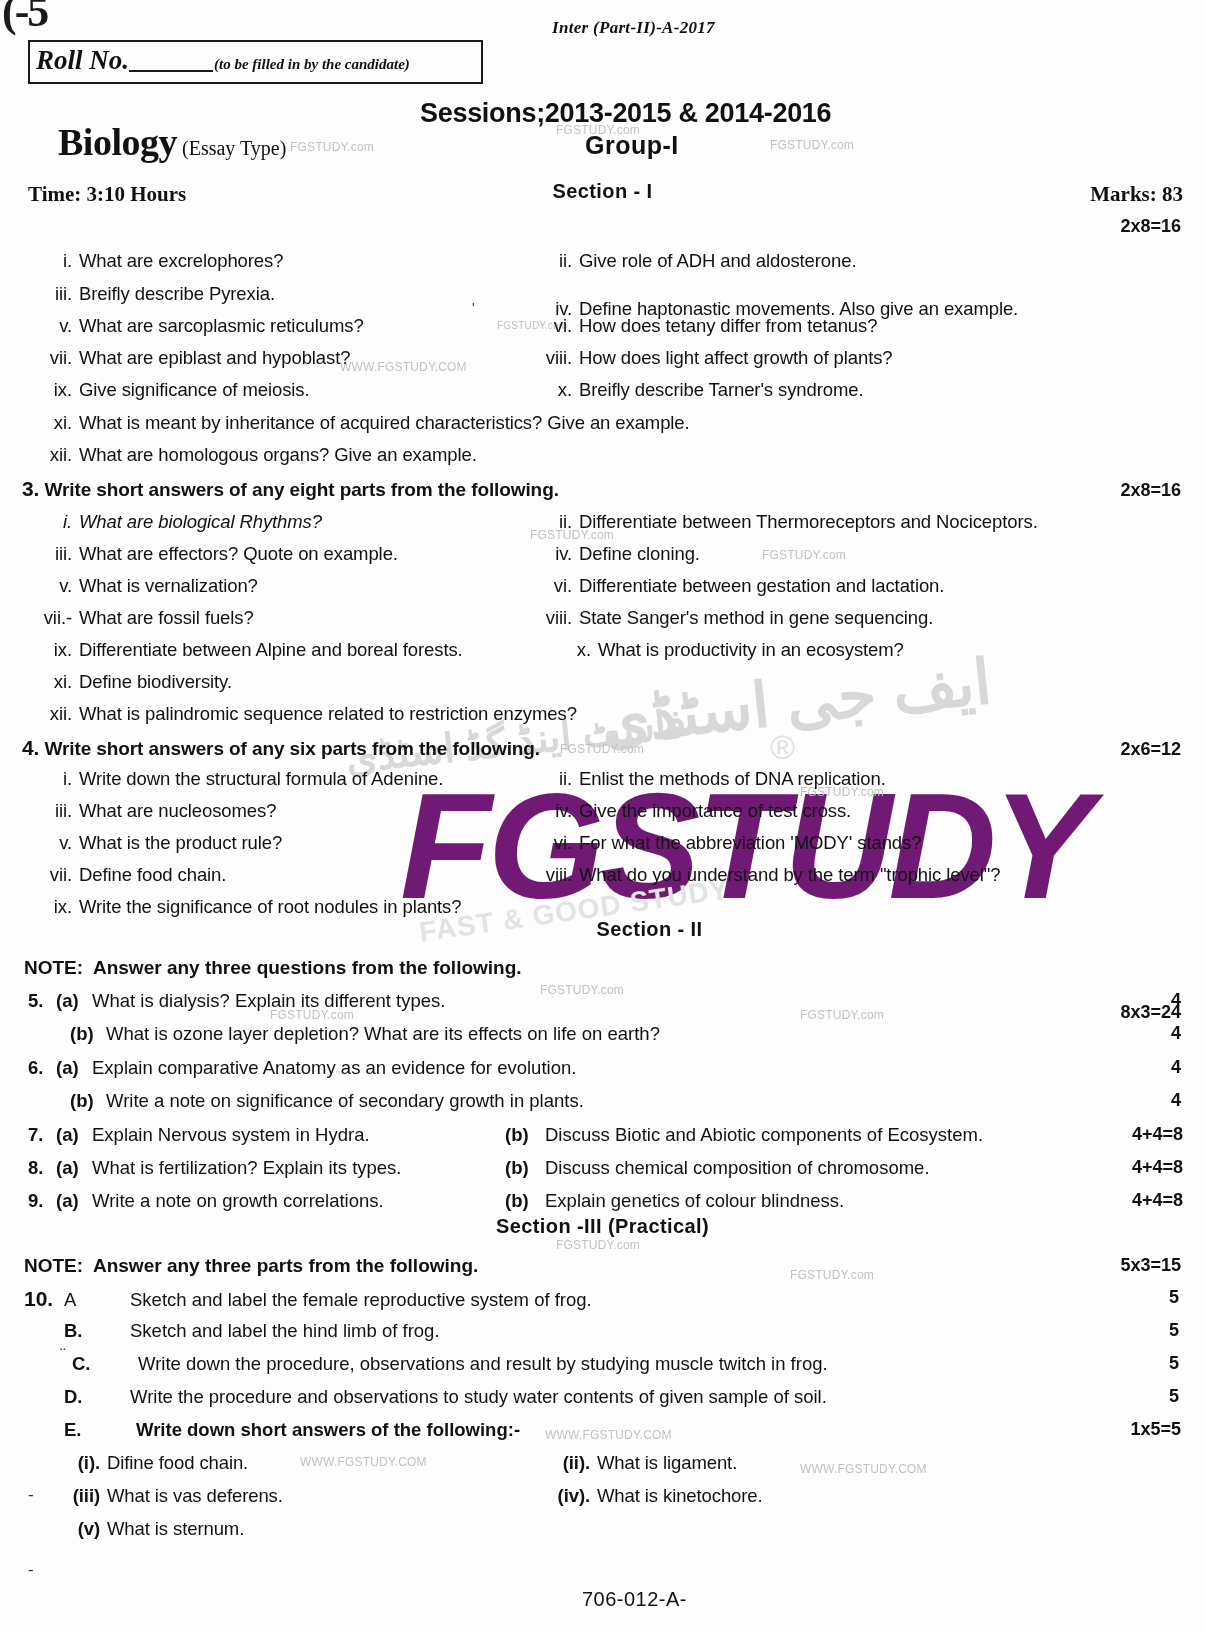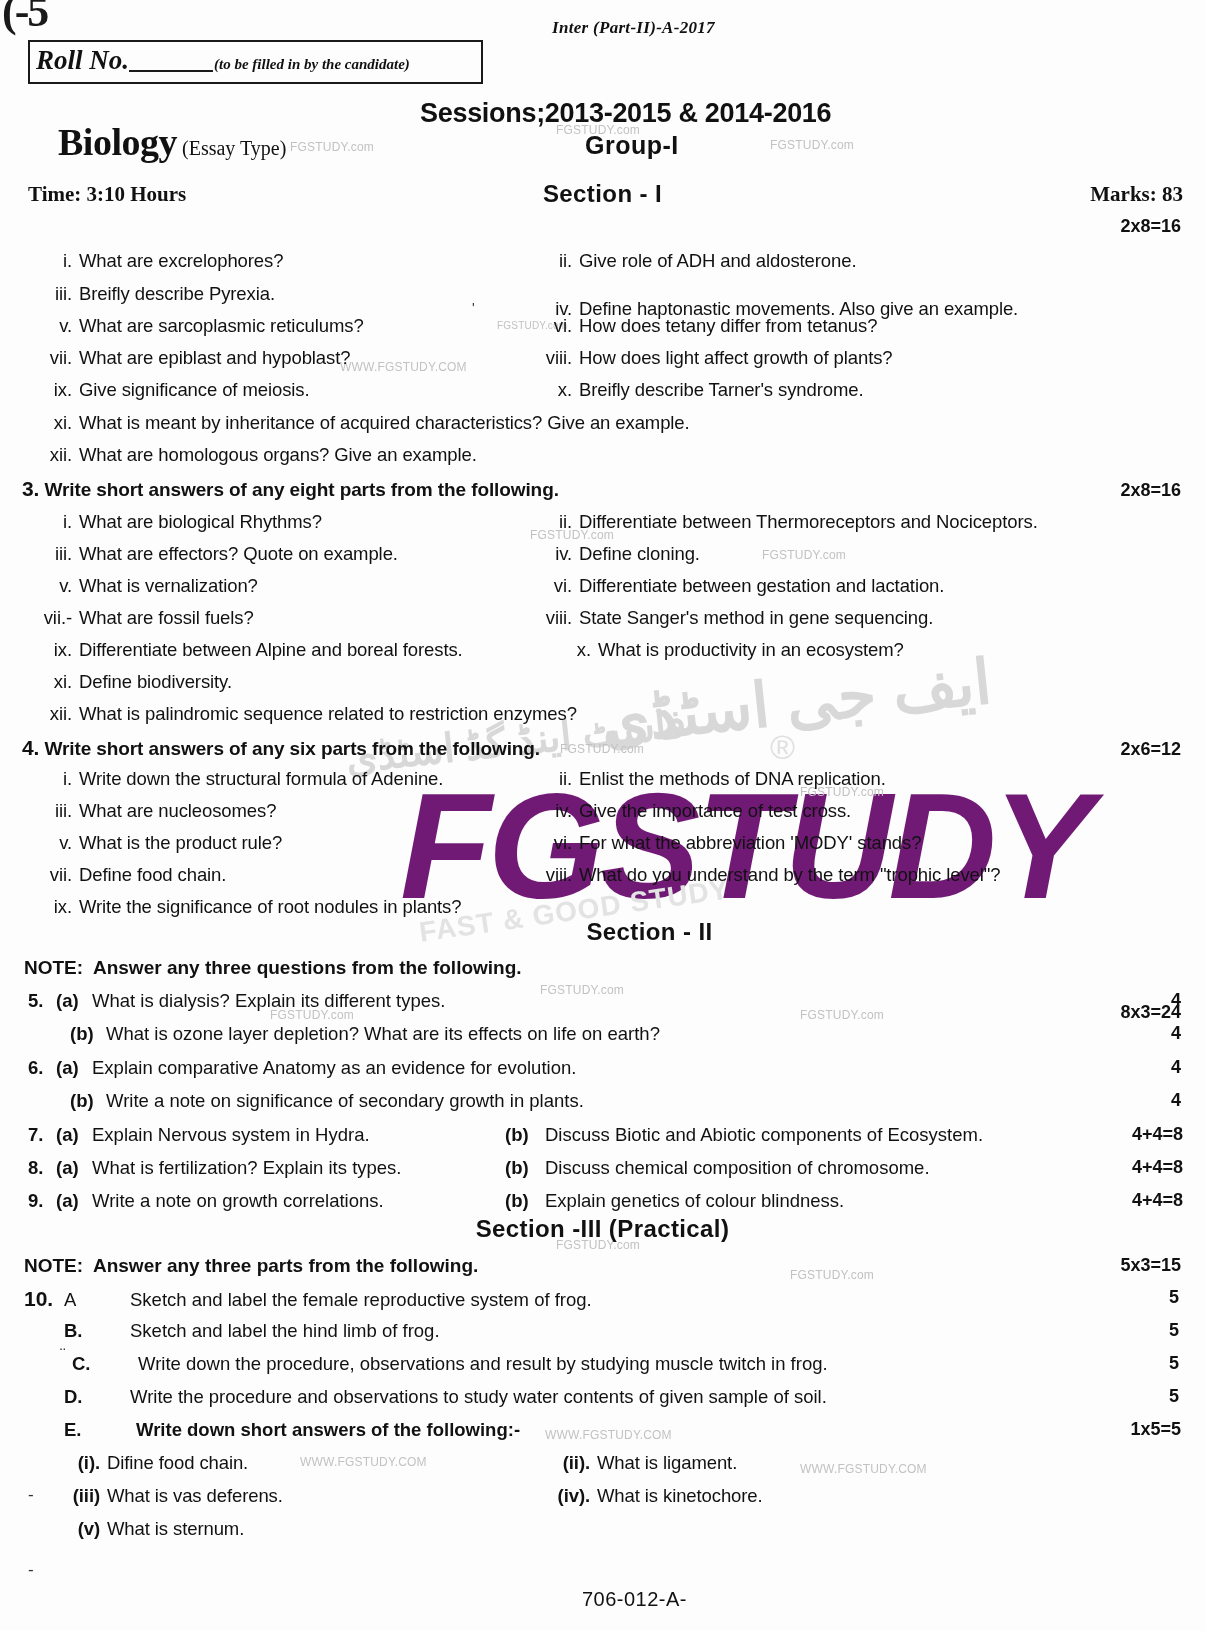--- a/index.html
+++ b/index.html
@@ -145,21 +145,21 @@
     font-family: "Liberation Serif", serif;
     font-size: 21px;
     font-weight: bold;
   }
 
   
   .section-head {
     position: absolute;
     width: 100%;
     text-align: center;
-    font-size: 24px;
+    font-size: 20px;
     font-weight: bold;
     letter-spacing: .4px;
   }
 
   
   .qhead {
     position: absolute;
     left: 22px;
     font-size: 19px;
     font-weight: bold;
@@ -287,21 +287,21 @@
 
   <div class="item" style="left:32px; top:412px;"><span class="rn" style="width:40px;">xi.</span><span>What is meant by inheritance of acquired characteristics? Give an example.</span></div>
   <div class="item" style="left:32px; top:444px;"><span class="rn" style="width:40px;">xii.</span><span>What are homologous organs? Give an example.</span></div>
 
   <div class="qhead" style="top:477px;">
     <span class="qnum">3.</span>
     <span>Write short answers of any eight parts from the following.</span>
   </div>
   <div class="qmarks" style="top:480px;">2x8=16</div>
 
-  <div class="item" style="left:40px; top:511px;"><span class="rn" style="width:32px;">i.</span><span>What are biological Rhythms?</span></div>
+  <div class="item" style="left:40px; top:511px;font-style:italic;"><span class="rn" style="width:32px;">i.</span><span>What are biological Rhythms?</span></div>
   <div class="item" style="left:40px; top:543px;"><span class="rn" style="width:32px;">iii.</span><span>What are effectors? Quote on example.</span></div>
   <div class="item" style="left:40px; top:575px;"><span class="rn" style="width:32px;">v.</span><span>What is vernalization?</span></div>
   <div class="item" style="left:33px; top:607px;"><span class="rn" style="width:39px;">vii.-</span><span>What are fossil fuels?</span></div>
   <div class="item" style="left:36px; top:639px;"><span class="rn" style="width:36px;">ix.</span><span>Differentiate between Alpine and boreal forests.</span></div>
 
   <div class="item" style="left:534px; top:511px;"><span class="rn" style="width:38px;">ii.</span><span>Differentiate between Thermoreceptors and Nociceptors.</span></div>
   <div class="item" style="left:534px; top:543px;"><span class="rn" style="width:38px;">iv.</span><span>Define cloning.</span></div>
   <div class="item" style="left:530px; top:607px;"><span class="rn" style="width:42px;">viii.</span><span>State Sanger's method in gene sequencing.</span></div>
   <div class="item" style="left:534px; top:575px;"><span class="rn" style="width:38px;">vi.</span><span>Differentiate between gestation and lactation.</span></div>
   <div class="item" style="left:565px; top:639px;"><span class="rn" style="width:26px;">x.</span><span>What is productivity in an ecosystem?</span></div>

